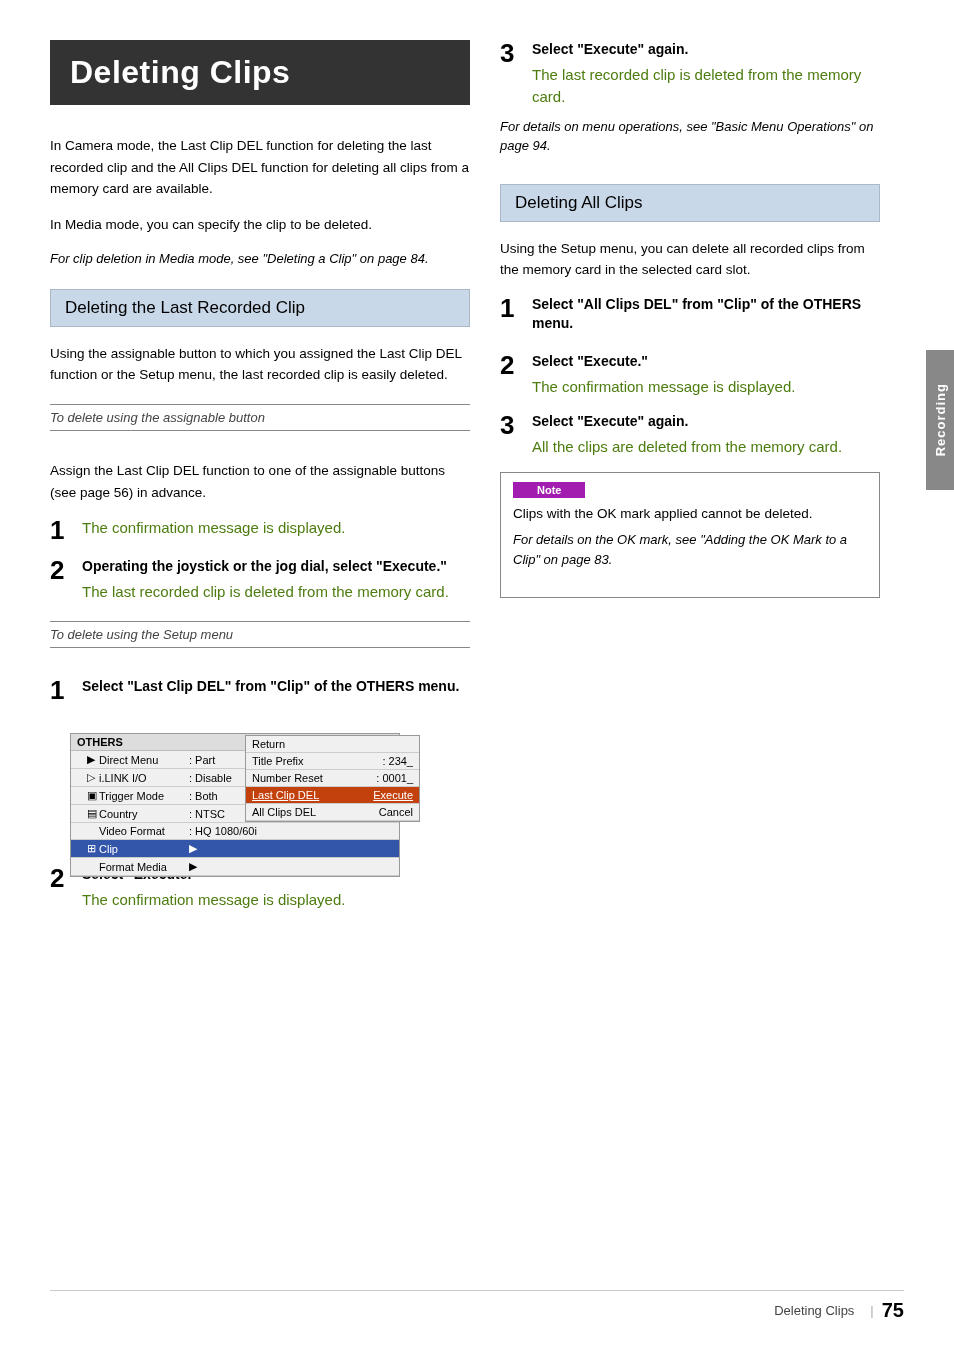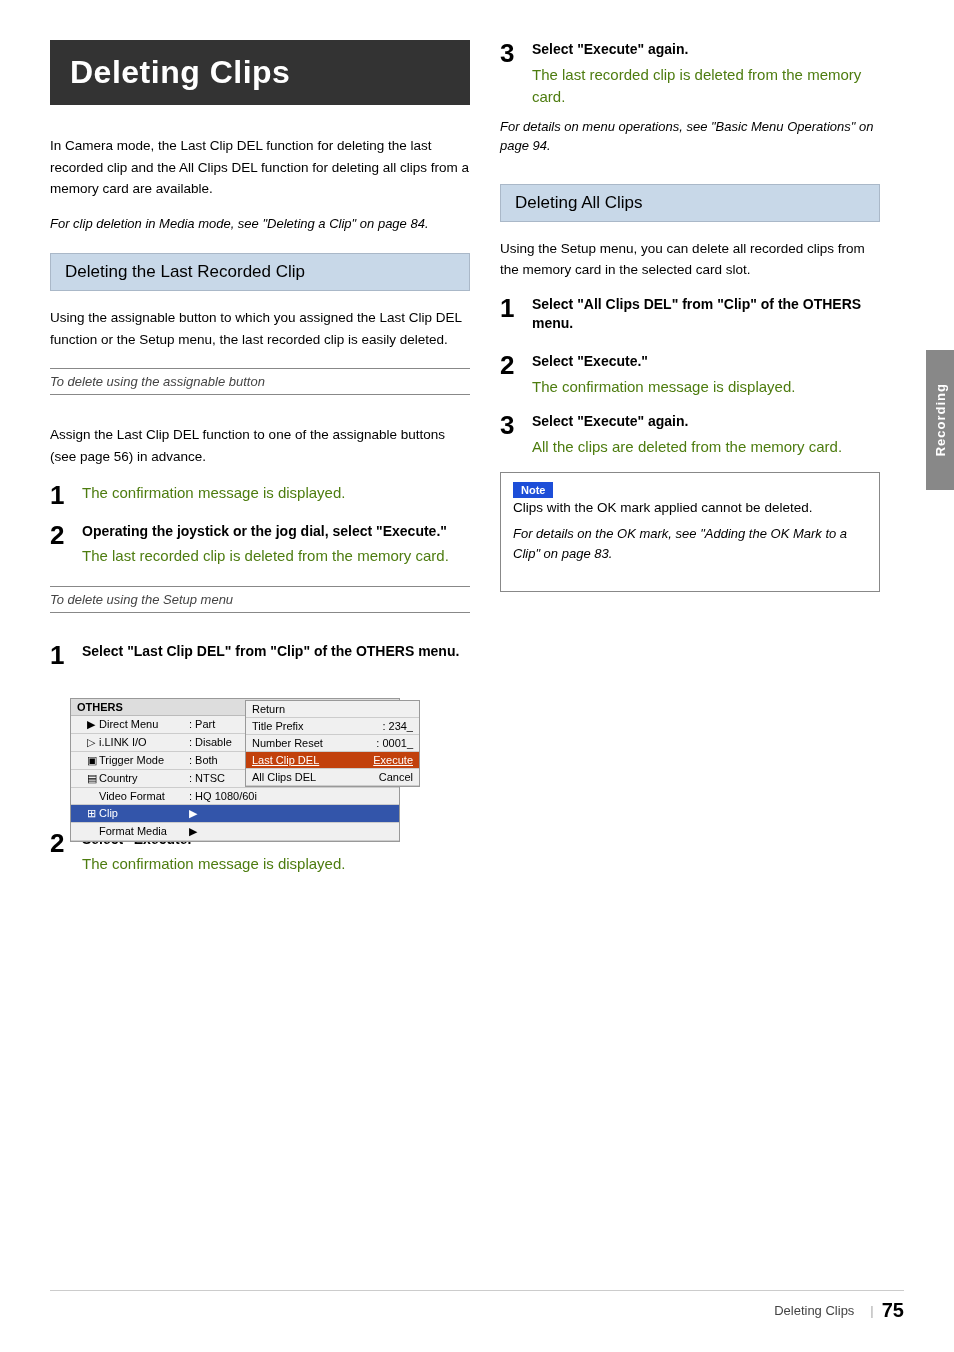--- a/index.html
+++ b/index.html
@@ -124,26 +124,27 @@
       color: #4d7c0f;
     }
 
     .note-box {
       border: 1px solid #888;
       padding: 8px 12px;
       margin-bottom: 12px;
     }
 
     .note-label {
-      background: #1d4ed8;
+      background: #a21caf;
       color: #fff;
       font-size: 11px;
       font-weight: bold;
-      padding: 2px 8px;
+      padding: 2px 24px;
       display: inline-block;
+      margin-bottom: 6px;
     }
 
     .note-text {
       font-size: 13.5px;
       line-height: 1.5;
       margin-bottom: 6px;
     }
 
     .sidebar-tab {
       position: absolute;
@@ -273,20 +274,21 @@
 <div class="page-container">
   <div class="main-content">
 
     <div class="left-column">
 
       <div class="page-title-box">
         <h1>Deleting Clips</h1>
       </div>
 
       <p class="intro-text">In Camera mode, the Last Clip DEL function for deleting the last recorded clip and the All Clips DEL function for deleting all clips from a memory card are available.</p>
+      <p class="intro-text">In Media mode, you can specify the clip to be deleted.</p>
       <p class="italic-ref">For clip deletion in Media mode, see "Deleting a Clip" on page 84.</p>
 
       <div class="section-header">
         <span>Deleting the Last Recorded Clip</span>
       </div>
 
       <p class="subsection-description">Using the assignable button to which you assigned the Last Clip DEL function or the Setup menu, the last recorded clip is easily deleted.</p>
 
       <div class="subsection-header">
         <span>To delete using the assignable button</span>

